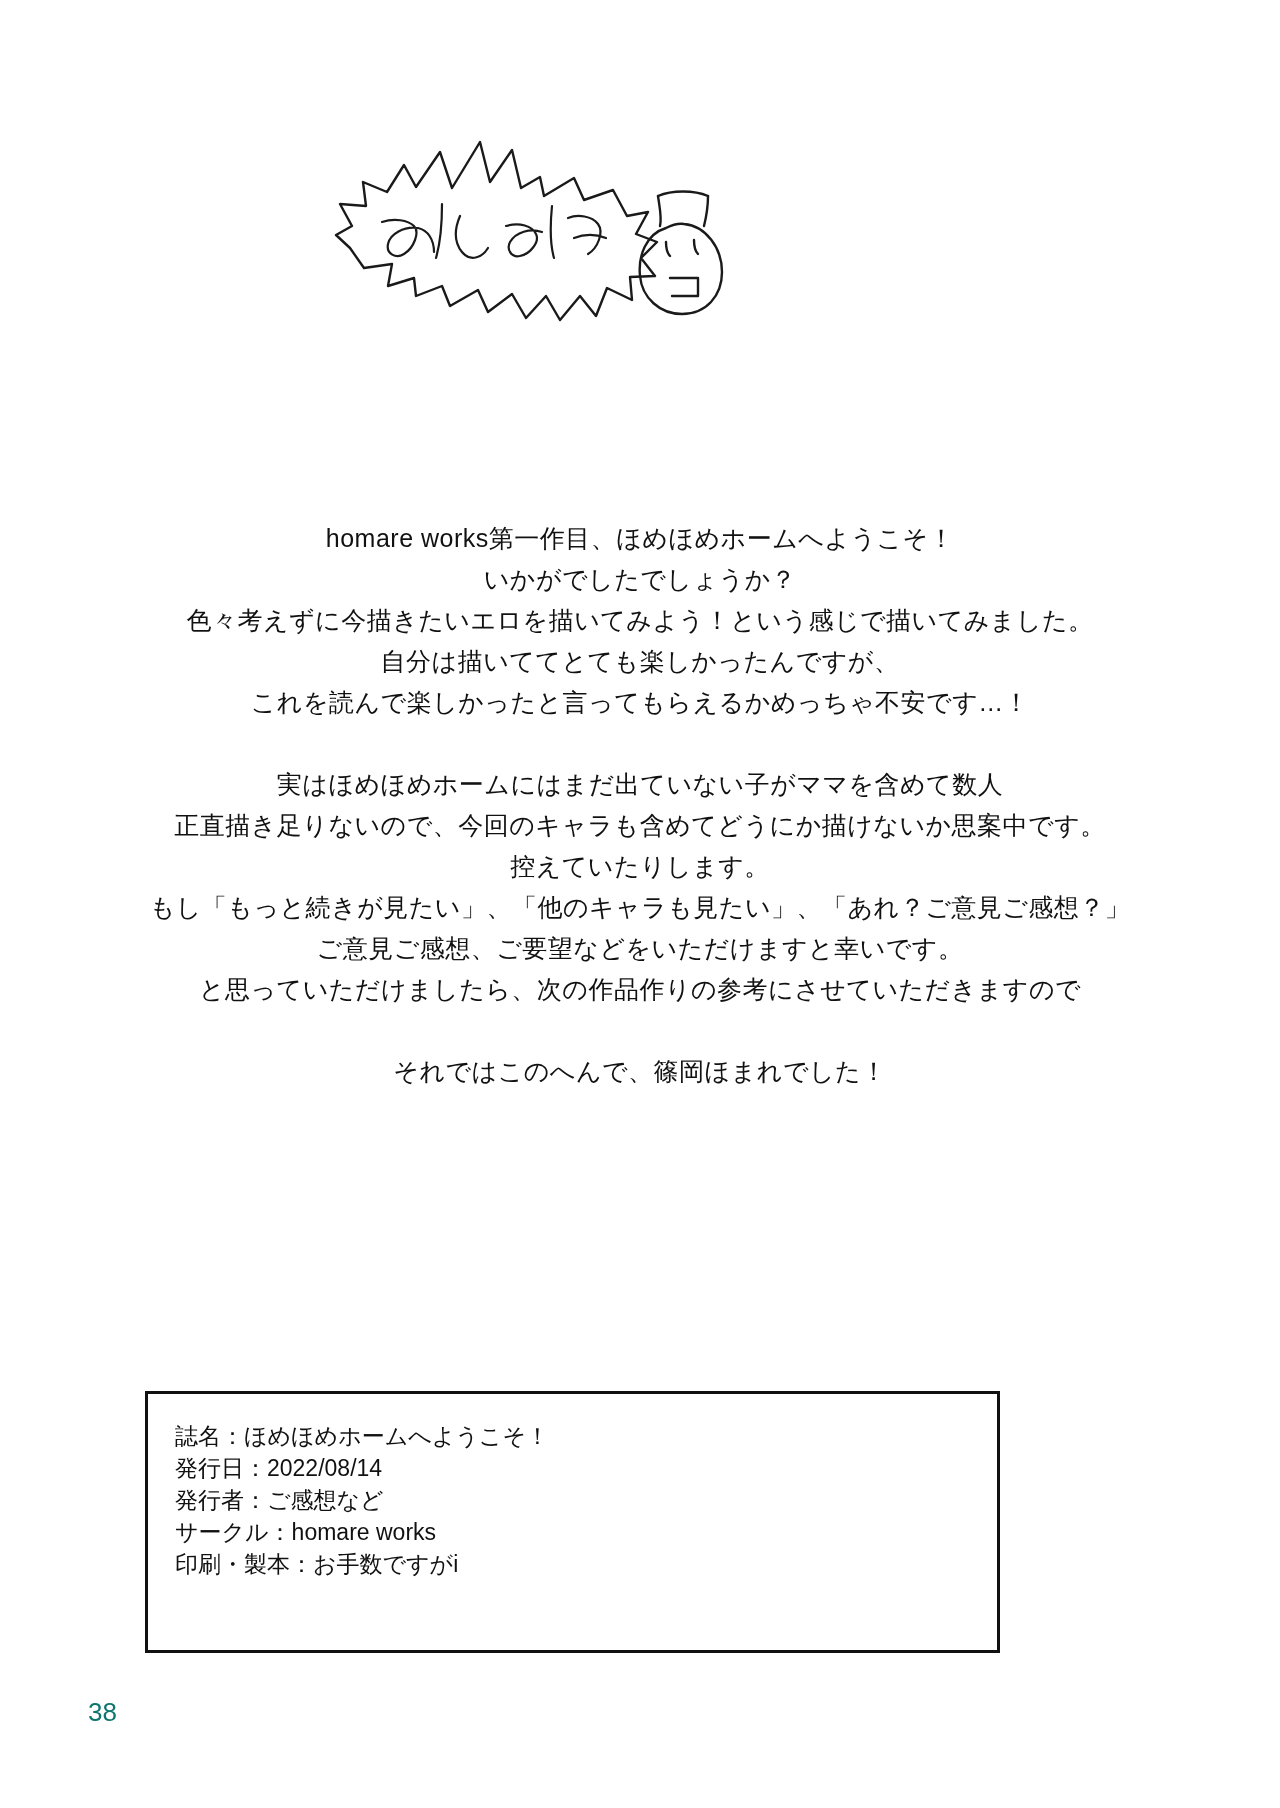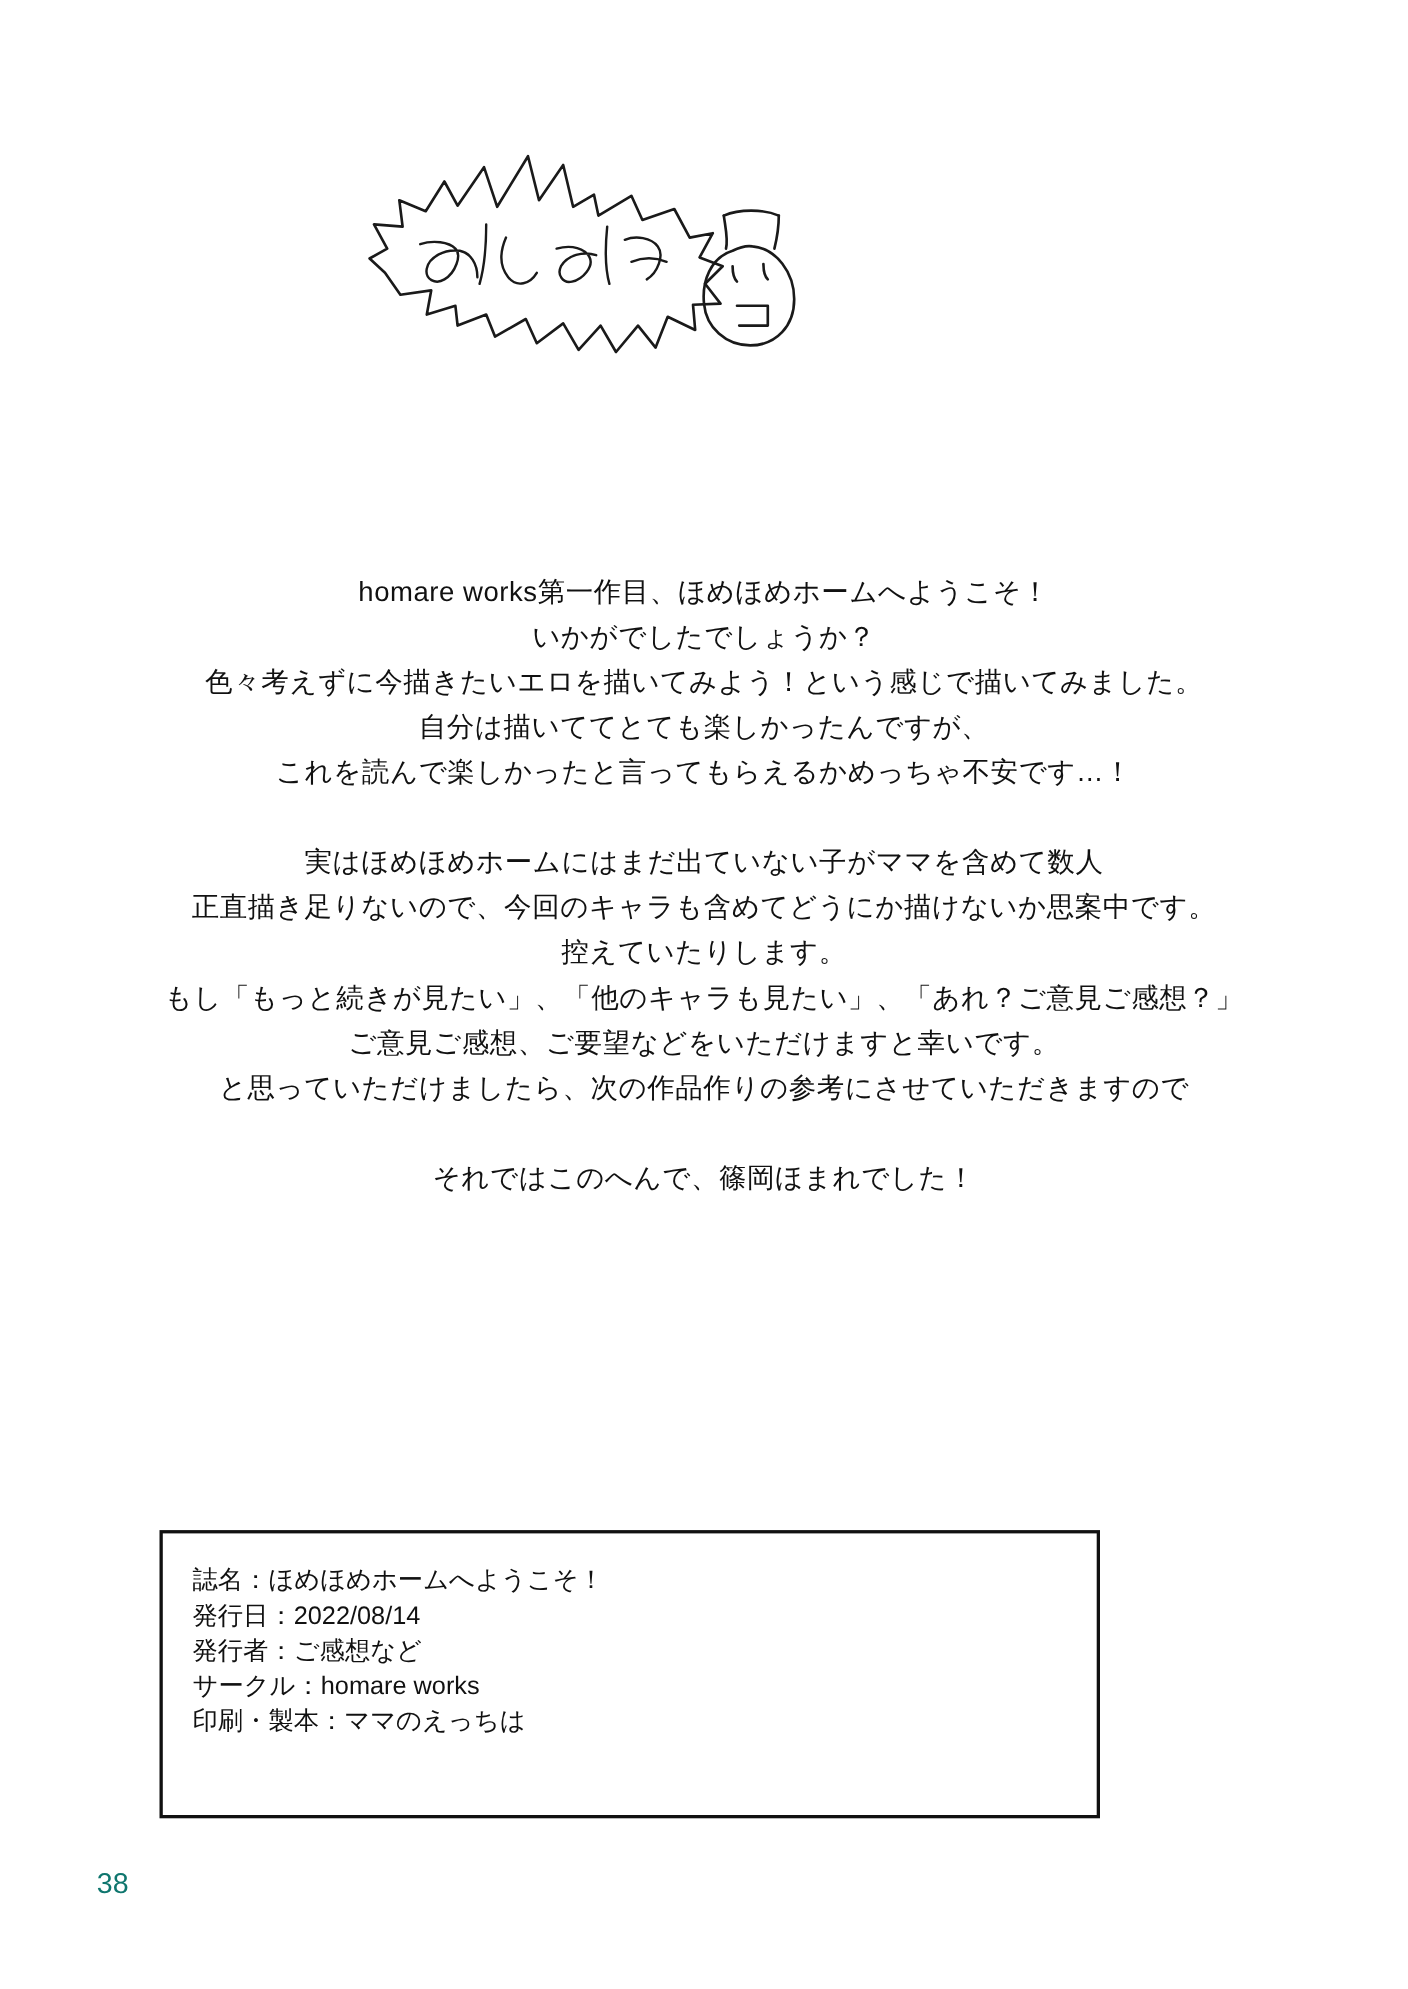--- a/index.html
+++ b/index.html
@@ -136,17 +136,17 @@
     <div class="line">それではこのへんで、篠岡ほまれでした！</div>
   </div>
 </div>
 
 <div id="colophon">
   <div id="colophon-inner">
     <div class="c-line">誌名：ほめほめホームへようこそ！</div>
     <div class="c-line">発行日：2022/08/14</div>
     <div class="c-line">発行者：ご感想など</div>
     <div class="c-line">サークル：homare works</div>
-    <div class="c-line">印刷・製本：ママのえっちは</div>
+    <div class="c-line">印刷・製本：お手数ですがi</div>
   </div>
 </div>
 
 <div id="page-number">38</div>
 
 </body></html>

